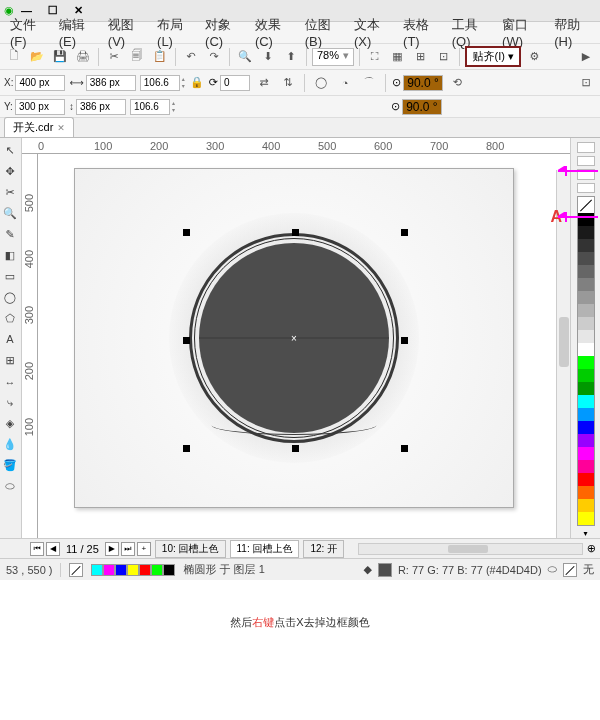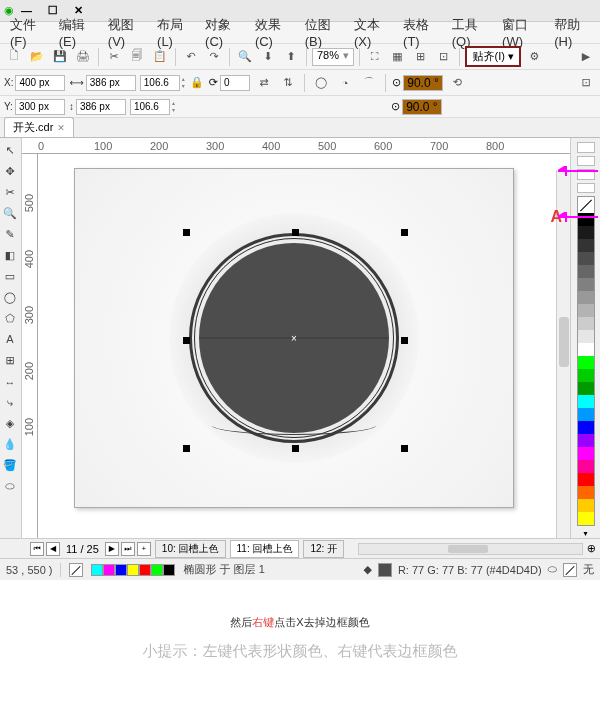--- a/index.html
+++ b/index.html
@@ -355,14 +355,13 @@
     <span>⬭</span>
     <span class="fill-none"></span>
     <span>无</span>
   </span>
 </div>
 
 <div class="caption-area">
   <div>
     <span>然后</span><span class="red">右键</span><span>点击X去掉边框颜色</span>
   </div>
-  <div class="tip">小提示：左键代表形状颜色、右键代表边框颜色</div>
 </div>
 
 </body></html>

